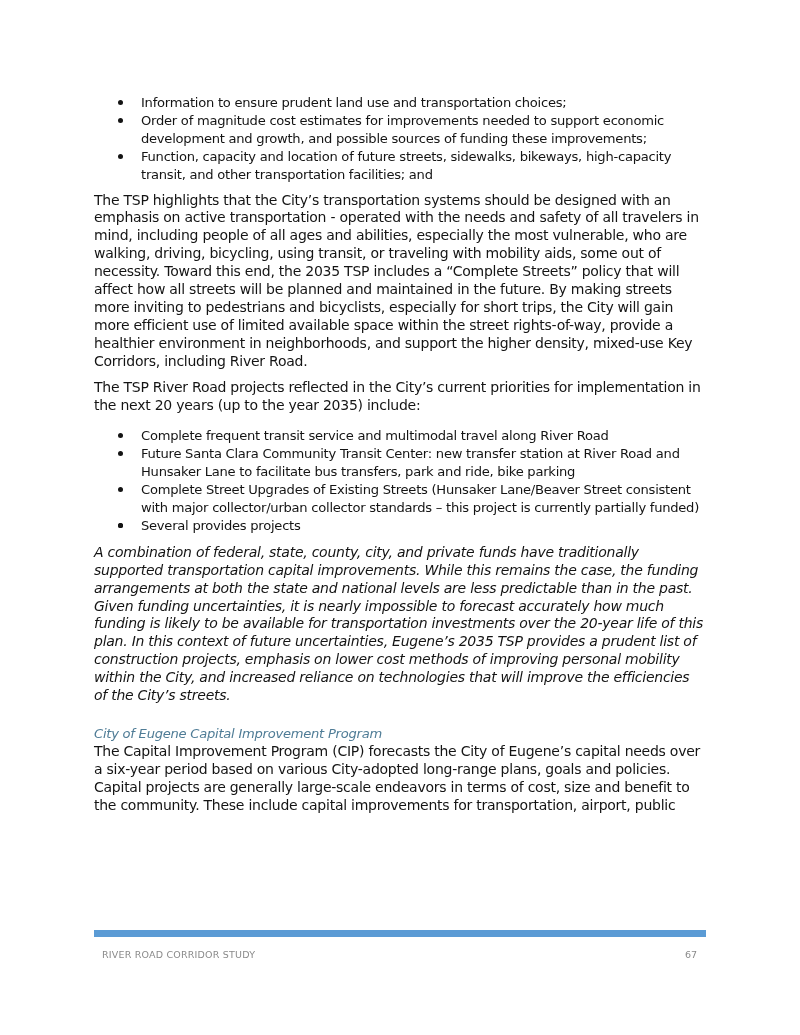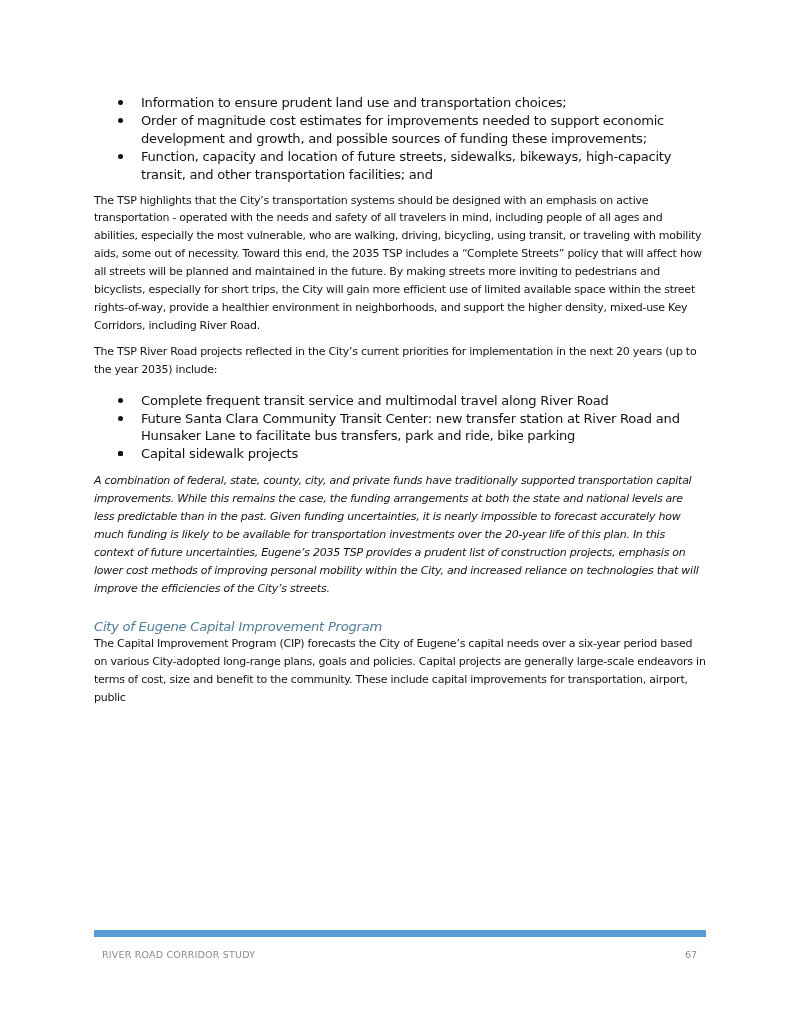--- a/index.html
+++ b/index.html
@@ -1,19 +1,19 @@
 <!DOCTYPE html>
 <html><head>
 <meta charset="utf-8">
 <style>
   html, body { margin: 0; padding: 0; background: #ffffff; }
   body { width: 800px; height: 1035px; position: relative; overflow: hidden;
          font-family: "DejaVu Sans", sans-serif; color: #141414; }
   .page { position: absolute; left: 94px; top: 94px; width: 612px; }
-  .txt { font-size: 11px; line-height: 17.9px; letter-spacing: -0.25px; margin: 0; }
+  .txt { font-size: 14px; line-height: 17.9px; letter-spacing: -0.25px; margin: 0; }
   ul.bullets { list-style: none; margin: 0; padding: 0; }
   ul.bullets li { position: relative; padding-left: 47px; font-size: 13.1px; line-height: 17.9px; letter-spacing: -0.25px; }
   ul.bullets li .dot { position: absolute; left: 24px; top: 6px; width: 5px; height: 5px; background: #141414; border-radius: 50%; }
   #list1 { margin-top: 0; }
   #para1 { margin-top: 8px; }
   #para2 { margin-top: 8px; }
   #list2 { margin-top: 13px; }
   #para3 { margin-top: 9px; font-style: italic; }
   .heading { font-style: italic; color: #4f7c96; font-size: 13.1px; line-height: 17.9px; letter-spacing: -0.25px; margin-top: 20px; }
   .footer-bar { position: absolute; left: 94px; top: 930px; width: 612px; height: 7px; background: #5b9bd5; }
@@ -30,23 +30,23 @@
     <li><span class="dot"></span><span>Function, capacity and location of future streets, sidewalks, bikeways, high-capacity transit, and other transportation facilities; and</span></li>
   </ul>
 
   <p class="txt" id="para1">The TSP highlights that the City’s transportation systems should be designed with an emphasis on active transportation - operated with the needs and safety of all travelers in mind, including people of all ages and abilities, especially the most vulnerable, who are walking, driving, bicycling, using transit, or traveling with mobility aids, some out of necessity. Toward this end, the 2035 TSP includes a “Complete Streets” policy that will affect how all streets will be planned and maintained in the future. By making streets more inviting to pedestrians and bicyclists, especially for short trips, the City will gain more efficient use of limited available space within the street rights-of-way, provide a healthier environment in neighborhoods, and support the higher density, mixed-use Key Corridors, including River Road.</p>
 
   <p class="txt" id="para2">The TSP River Road projects reflected in the City’s current priorities for implementation in the next 20 years (up to the year 2035) include:</p>
 
   <ul class="bullets" id="list2">
     <li><span class="dot"></span><span>Complete frequent transit service and multimodal travel along River Road</span></li>
     <li><span class="dot"></span><span>Future Santa Clara Community Transit Center: new transfer station at River Road and Hunsaker Lane to facilitate bus transfers, park and ride, bike parking</span></li>
+    <li><span class="dot"></span><span>Complete Street Upgrades of Existing Streets (Hunsaker Lane/Beaver Street consistent with major collector/urban collector standards – this project is currently partially funded)</span></li>
     <li><span class="dot"></span></li>
-    <li><span class="dot"></span></li>
-    <li><span class="dot"></span><span>Capital sidewalk projects</span></li>
+    <li><span class="dot"></span><span>Several provides projects</span></li>
   </ul>
 
   <p class="txt" id="para3">A combination of federal, state, county, city, and private funds have traditionally supported transportation capital improvements. While this remains the case, the funding arrangements at both the state and national levels are less predictable than in the past. Given funding uncertainties, it is nearly impossible to forecast accurately how much funding is likely to be available for transportation investments over the 20-year life of this plan. In this context of future uncertainties, Eugene’s 2035 TSP provides a prudent list of construction projects, emphasis on lower cost methods of improving personal mobility within the City, and increased reliance on technologies that will improve the efficiencies of the City’s streets.</p>
 
   <div class="heading">City of Eugene Capital Improvement Program</div>
   <p class="txt" id="para4">The Capital Improvement Program (CIP) forecasts the City of Eugene’s capital needs over a six-year period based on various City-adopted long-range plans, goals and policies. Capital projects are generally large-scale endeavors in terms of cost, size and benefit to the community. These include capital improvements for transportation, airport, public</p>
 </div>
 
 <div class="footer-bar"></div>
 <div class="footer-left">RIVER ROAD CORRIDOR STUDY</div>

